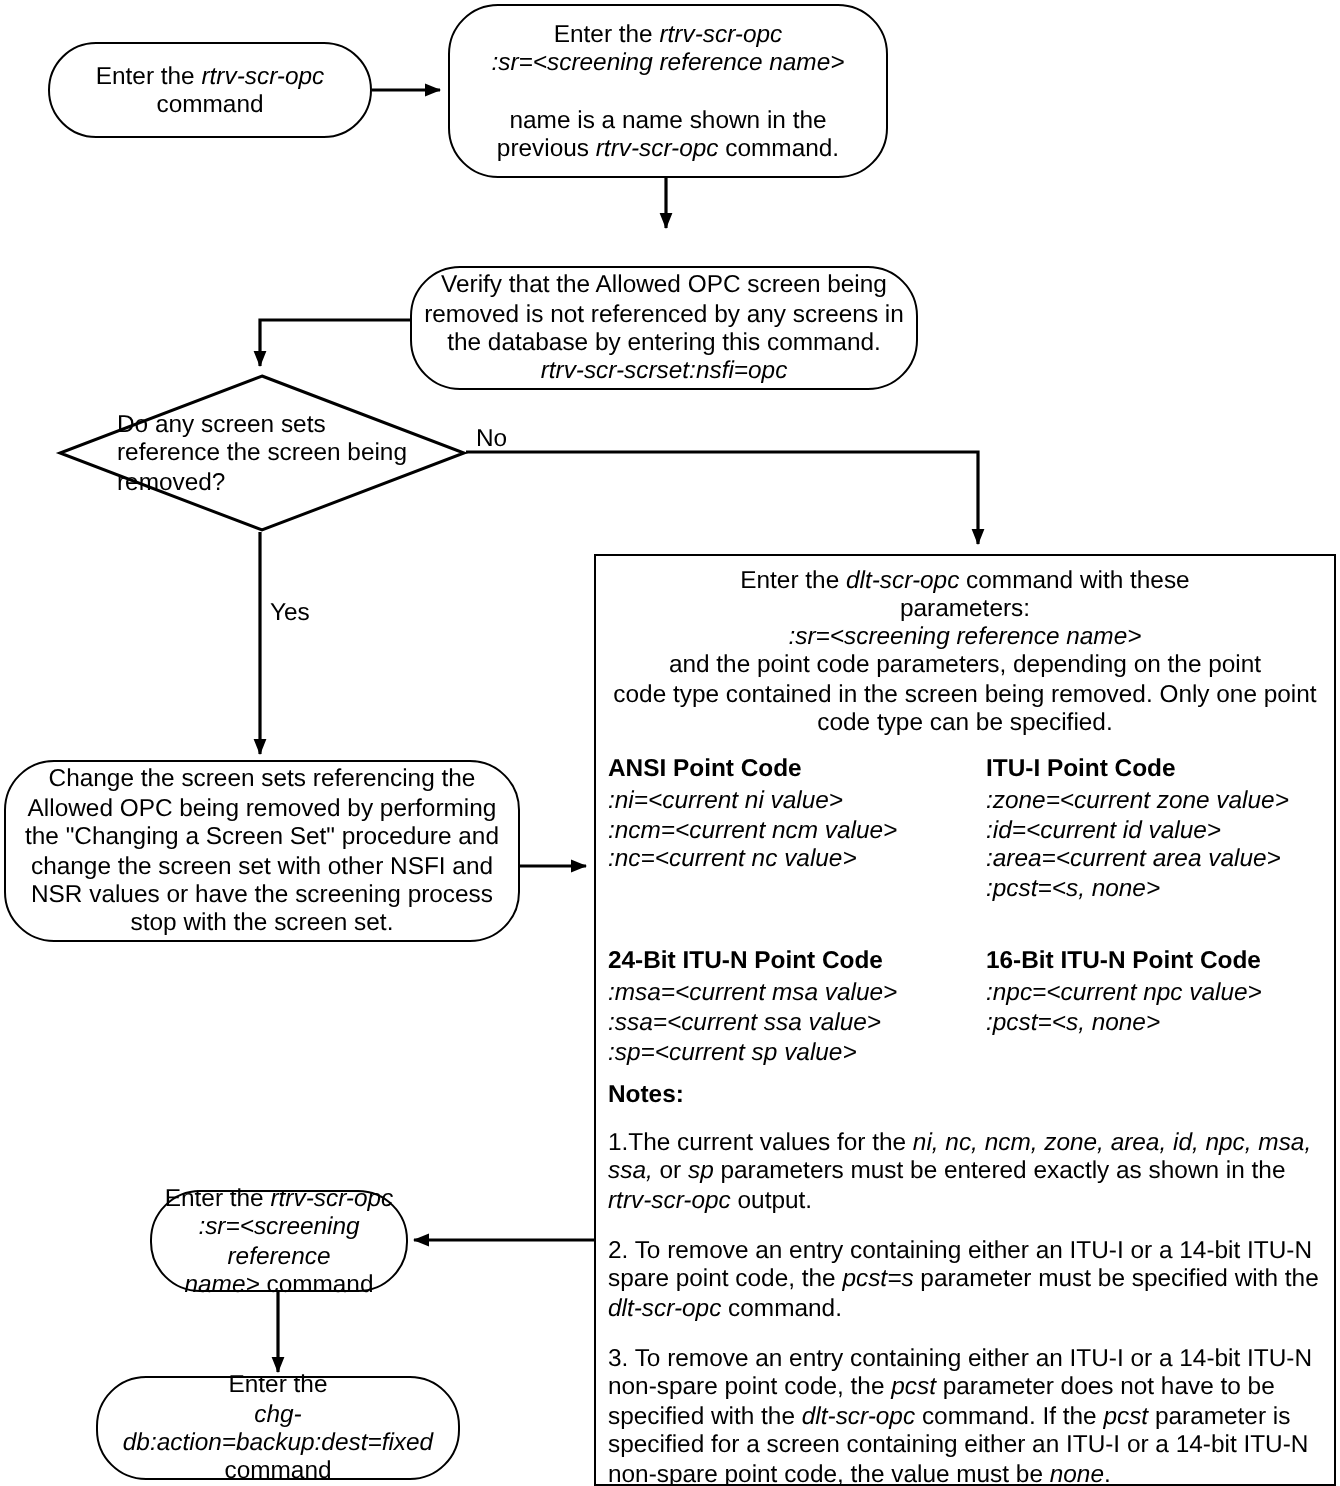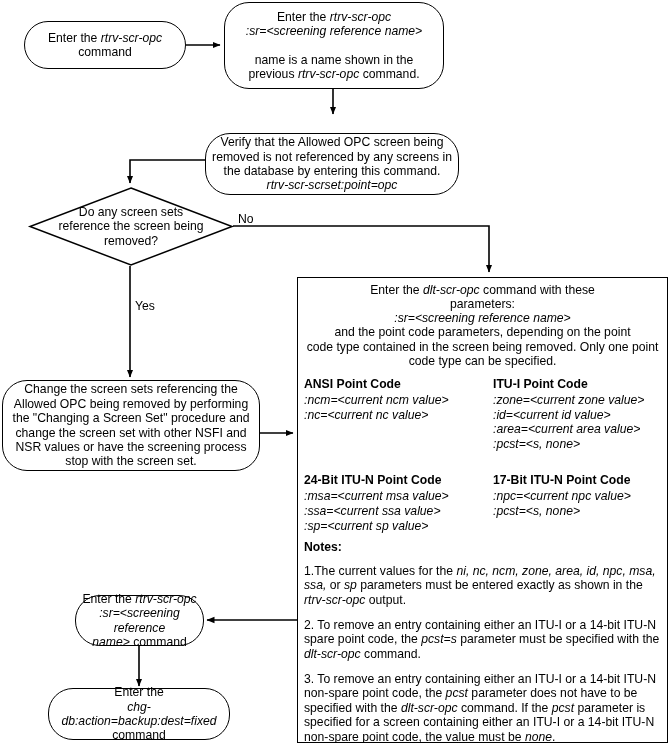--- a/index.html
+++ b/index.html
@@ -51,21 +51,20 @@
   }
   .diamond-label {
     position: absolute;
     left: 0;
     top: 0;
     width: 100%;
     height: 100%;
     display: flex;
     align-items: center;
     justify-content: center;
-    text-align: center;
     line-height: 1.18;
   }
   .edge-label {
     position: absolute;
     background: transparent;
     line-height: 1;
     white-space: nowrap;
   }
   svg.connectors {
     position: absolute;
@@ -161,21 +160,21 @@
 
   <div class="node terminal fs12" style="left:24px; top:21px; width:162px; height:48px;">
     <span class="txt"><span>Enter the </span><i>rtrv-scr-opc</i><br><span>command</span></span>
   </div>
 
   <div class="node process fs12" style="left:224px; top:2px; width:220px; height:87px;">
     <span class="txt"><span>Enter the </span><i>rtrv-scr-opc</i><br><i>:sr=&lt;screening reference name&gt;</i><br><br><span>name is a name shown in the</span><br><span>previous </span><i>rtrv-scr-opc</i><span> command.</span></span>
   </div>
 
   <div class="node process fs12" style="left:205px; top:115px; width:254px; height:62px;margin-top:18px;">
-    <span class="txt"><span>Verify that the Allowed OPC screen being</span><br><span>removed is not referenced by any screens in</span><br><span>the database by entering this command.</span><br><i>rtrv-scr-scrset:point=opc</i></span>
+    <span class="txt"><span>Verify that the Allowed OPC screen being</span><br><span>removed is not referenced by any screens in</span><br><span>the database by entering this command.</span><br><i>rtrv-scr-scrset:nsfi=opc</i></span>
   </div>
 
   <div class="diamond-wrap" style="left:29px; top:187px; width:204px; height:79px;">
     <svg width="204" height="79" viewBox="0 0 204 79" xmlns="http://www.w3.org/2000/svg">
       <polygon points="102,1 203,39.5 102,78 1,39.5" fill="#ffffff" stroke="#000000" stroke-width="1.5"></polygon>
     </svg>
     <div class="diamond-label fs12">
       <span>
         <span>Do any screen sets</span><br>
         <span>reference the screen being</span><br>
@@ -207,41 +206,42 @@
       <i>:sr=&lt;screening reference name&gt;</i><br>
       <span>and the point code parameters, depending on the point</span><br>
       <span>code type contained in the screen being removed. Only one point</span><br>
       <span>code type can be specified.</span>
     </div>
 
     <div class="pc-grid">
 
       <div class="pc-col">
         <div class="pc-title fs12">ANSI Point Code</div>
+        <div class="pc-line fs12">:ni=&lt;current ni value&gt;</div>
         <div class="pc-line fs12">:ncm=&lt;current ncm value&gt;</div>
         <div class="pc-line fs12">:nc=&lt;current nc value&gt;</div>
       </div>
 
       <div class="pc-col">
         <div class="pc-title fs12">ITU-I Point Code</div>
         <div class="pc-line fs12">:zone=&lt;current zone value&gt;</div>
         <div class="pc-line fs12">:id=&lt;current id value&gt;</div>
         <div class="pc-line fs12">:area=&lt;current area value&gt;</div>
         <div class="pc-line fs12">:pcst=&lt;s, none&gt;</div>
       </div>
 
       <div class="pc-col">
         <div class="pc-title fs12">24-Bit ITU-N Point Code</div>
         <div class="pc-line fs12">:msa=&lt;current msa value&gt;</div>
         <div class="pc-line fs12">:ssa=&lt;current ssa value&gt;</div>
         <div class="pc-line fs12">:sp=&lt;current sp value&gt;</div>
       </div>
 
       <div class="pc-col">
-        <div class="pc-title fs12">17-Bit ITU-N Point Code</div>
+        <div class="pc-title fs12">16-Bit ITU-N Point Code</div>
         <div class="pc-line fs12">:npc=&lt;current npc value&gt;</div>
         <div class="pc-line fs12">:pcst=&lt;s, none&gt;</div>
       </div>
 
     </div>
 
     <div class="notes-title fs12">Notes:</div>
 
     <div class="note fs12"><span>1.The current values for the </span><i>ni, nc, ncm, zone, area, id, npc, msa, ssa,</i><span> or </span><i>sp</i><span> parameters must be entered exactly as shown in the </span><i>rtrv-scr-opc</i><span> output.</span></div>
     <div class="note fs12"><span>2. To remove an entry containing either an ITU-I or a 14-bit ITU-N spare point code, the </span><i>pcst=s</i><span> parameter must be specified with the </span><i>dlt-scr-opc</i><span> command.</span></div>

